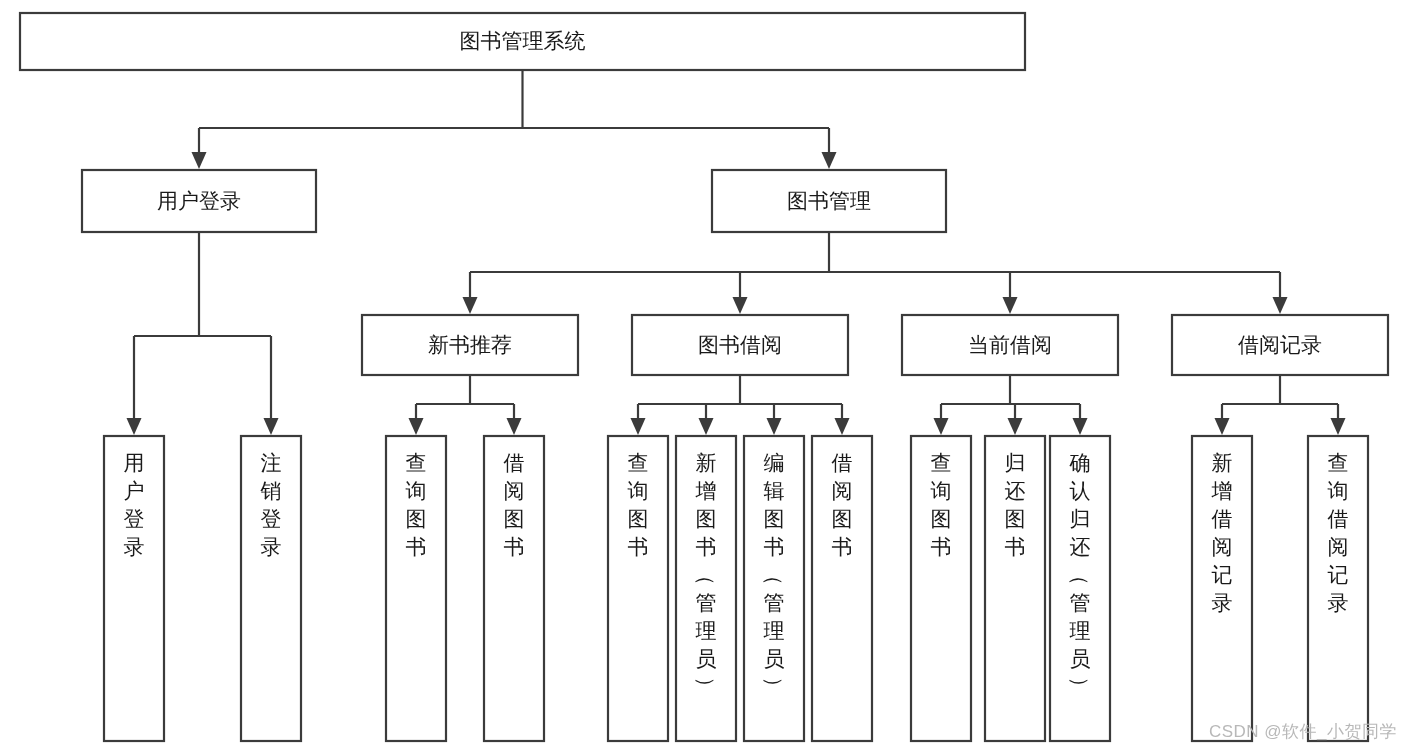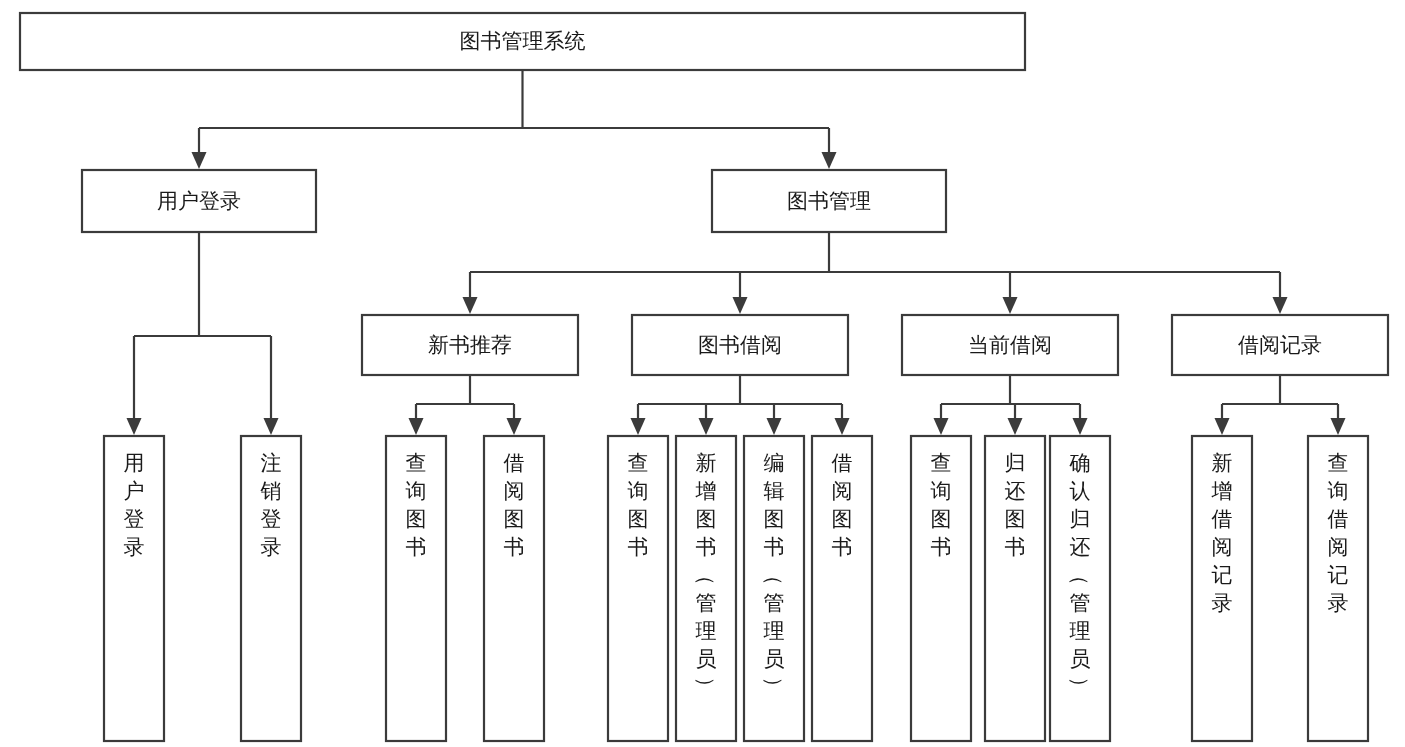--- a/index.html
+++ b/index.html
@@ -259,13 +259,14 @@
           <rect class="node-box" x="1308" y="436" width="60" height="305" rx="0"></rect>
           <text class="node-label-v" x="1338" y="470">查</text>
           <text class="node-label-v" x="1338" y="498">询</text>
           <text class="node-label-v" x="1338" y="526">借</text>
           <text class="node-label-v" x="1338" y="554">阅</text>
           <text class="node-label-v" x="1338" y="582">记</text>
           <text class="node-label-v" x="1338" y="610">录</text>
         </g>
       </g>
   </svg>
+  <div class="watermark">CSDN @软件_小贺同学</div>
 </div>
 
 </body></html>

